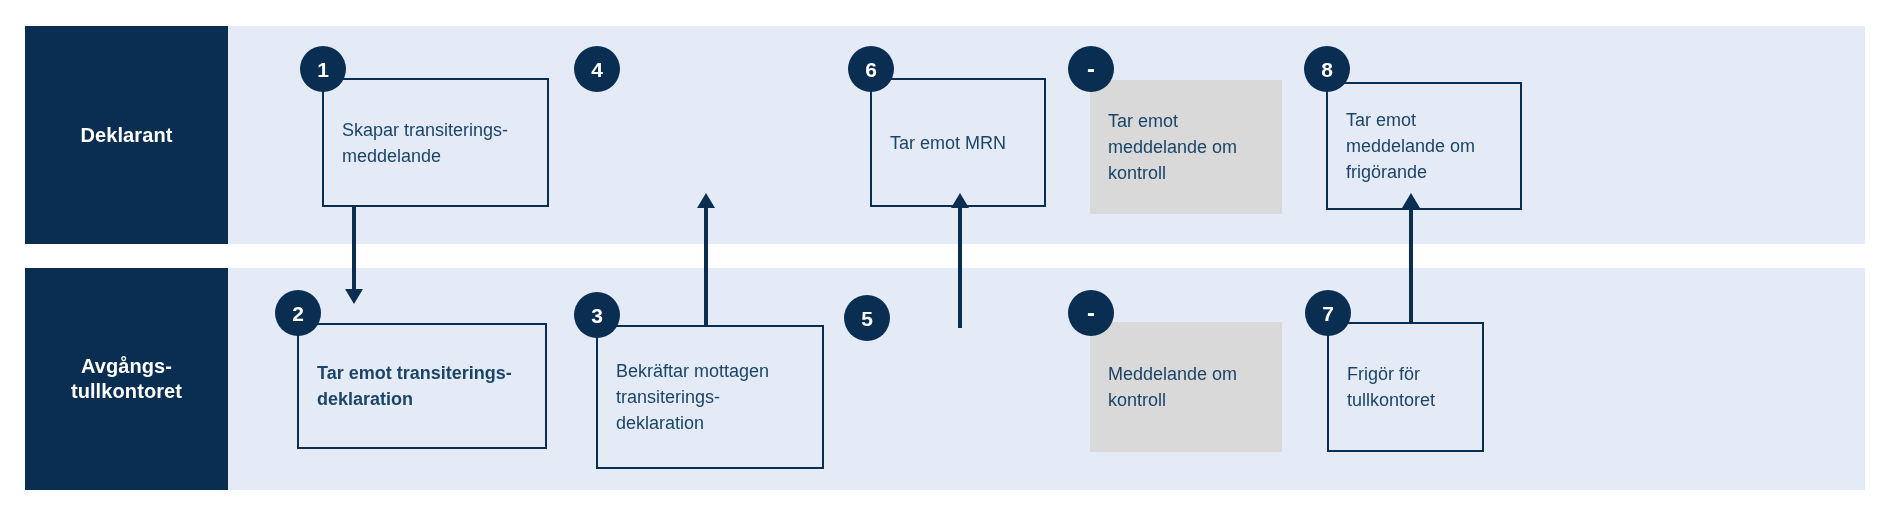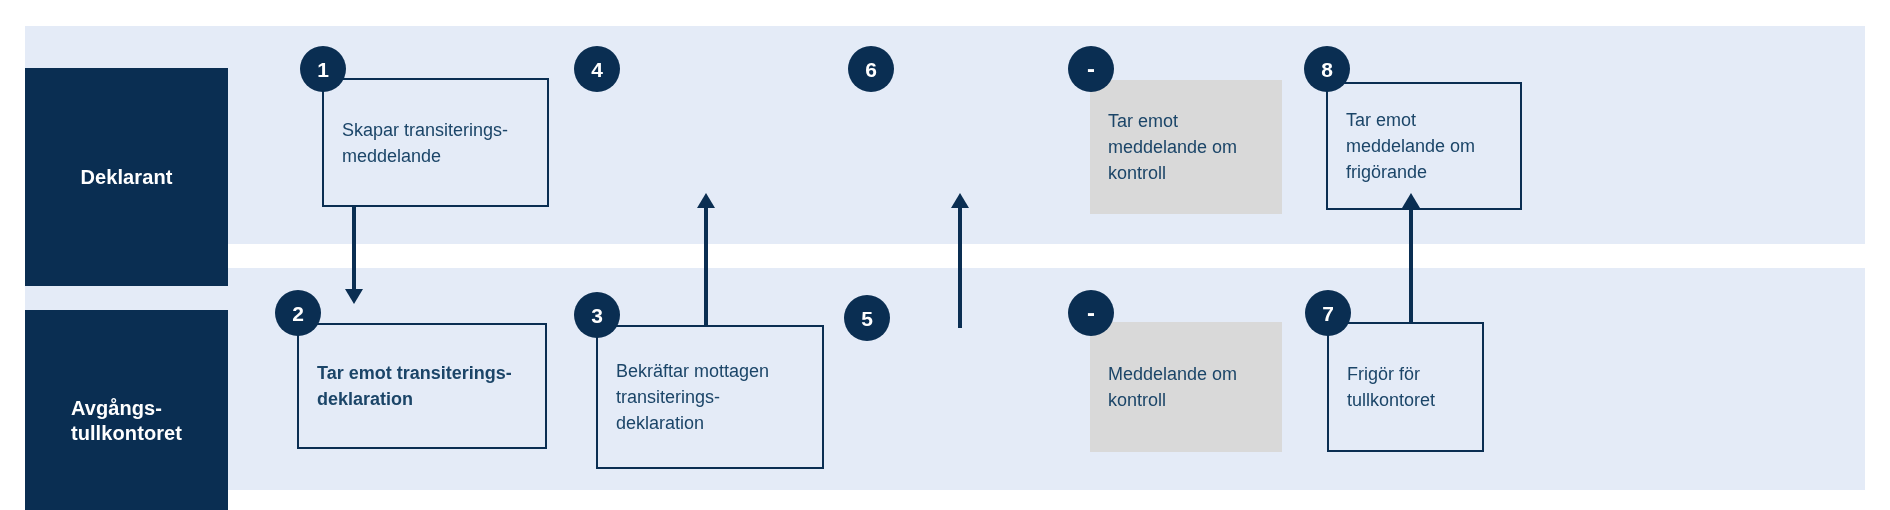--- a/index.html
+++ b/index.html
@@ -10,22 +10,22 @@
   .canvas{position:absolute;inset:0;}
 
   
   .band{position:absolute;background:#e4ebf7;}
   #band-top{left:25px;top:26px;width:1840px;height:218px;}
   #band-bottom{left:25px;top:268px;width:1840px;height:222px;}
 
   
   .lane-label{
     position:absolute;background:#0a2e52;color:#ffffff;
-    display:flex;align-items:center;justify-content:center;text-align:left;
-    font-weight:bold;font-size:20px;line-height:1.25;letter-spacing:.1px;margin-top:42px;
+    display:flex;align-items:center;justify-content:center;text-align:center;
+    font-weight:bold;font-size:20px;line-height:1.25;letter-spacing:.1px;
   }
   #lane-label-deklarant{left:25px;top:26px;width:203px;height:218px;}
   #lane-label-avgangs{left:25px;top:268px;width:203px;height:222px;}
 
   
   .node{position:absolute;box-sizing:border-box;}
   .node.outlined{border:2px solid #0a2e52;background:transparent;}
   .node.greyed{border:0;background:#d9d9d9;}
   .node .node-text{
     position:absolute;left:18px;right:12px;
@@ -93,20 +93,23 @@
 meddelande</div>
   </div>
   <div class="badge" style="left:300px;top:46px;">
     <span>1</span>
   </div>
 
   <div class="badge" style="left:574px;top:46px;">
     <span>4</span>
   </div>
 
+  <div class="node outlined" id="node-n6" style="left:870px;top:78px;width:176px;height:129px;">
+    <div class="node-text mid">Tar emot MRN</div>
+  </div>
   <div class="badge" style="left:848px;top:46px;">
     <span>6</span>
   </div>
 
   <div class="node greyed" id="node-nA" style="left:1090px;top:80px;width:192px;height:134px;">
     <div class="node-text mid">Tar emot
 meddelande om
 kontroll</div>
   </div>
   <div class="badge dash" style="left:1068px;top:46px;">

